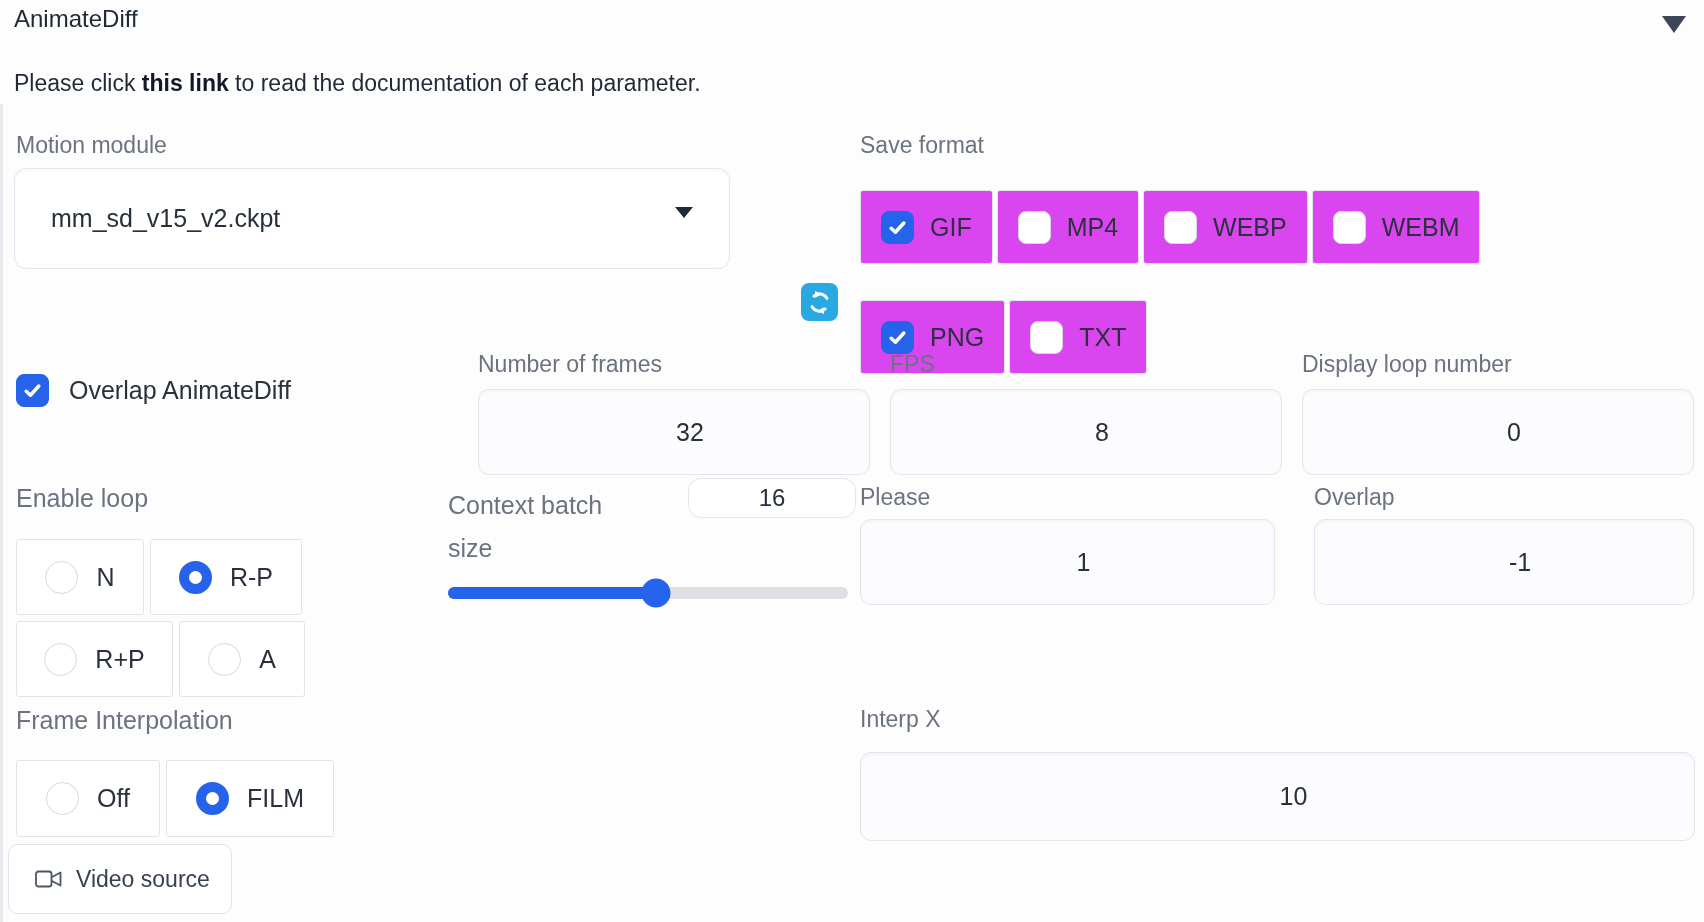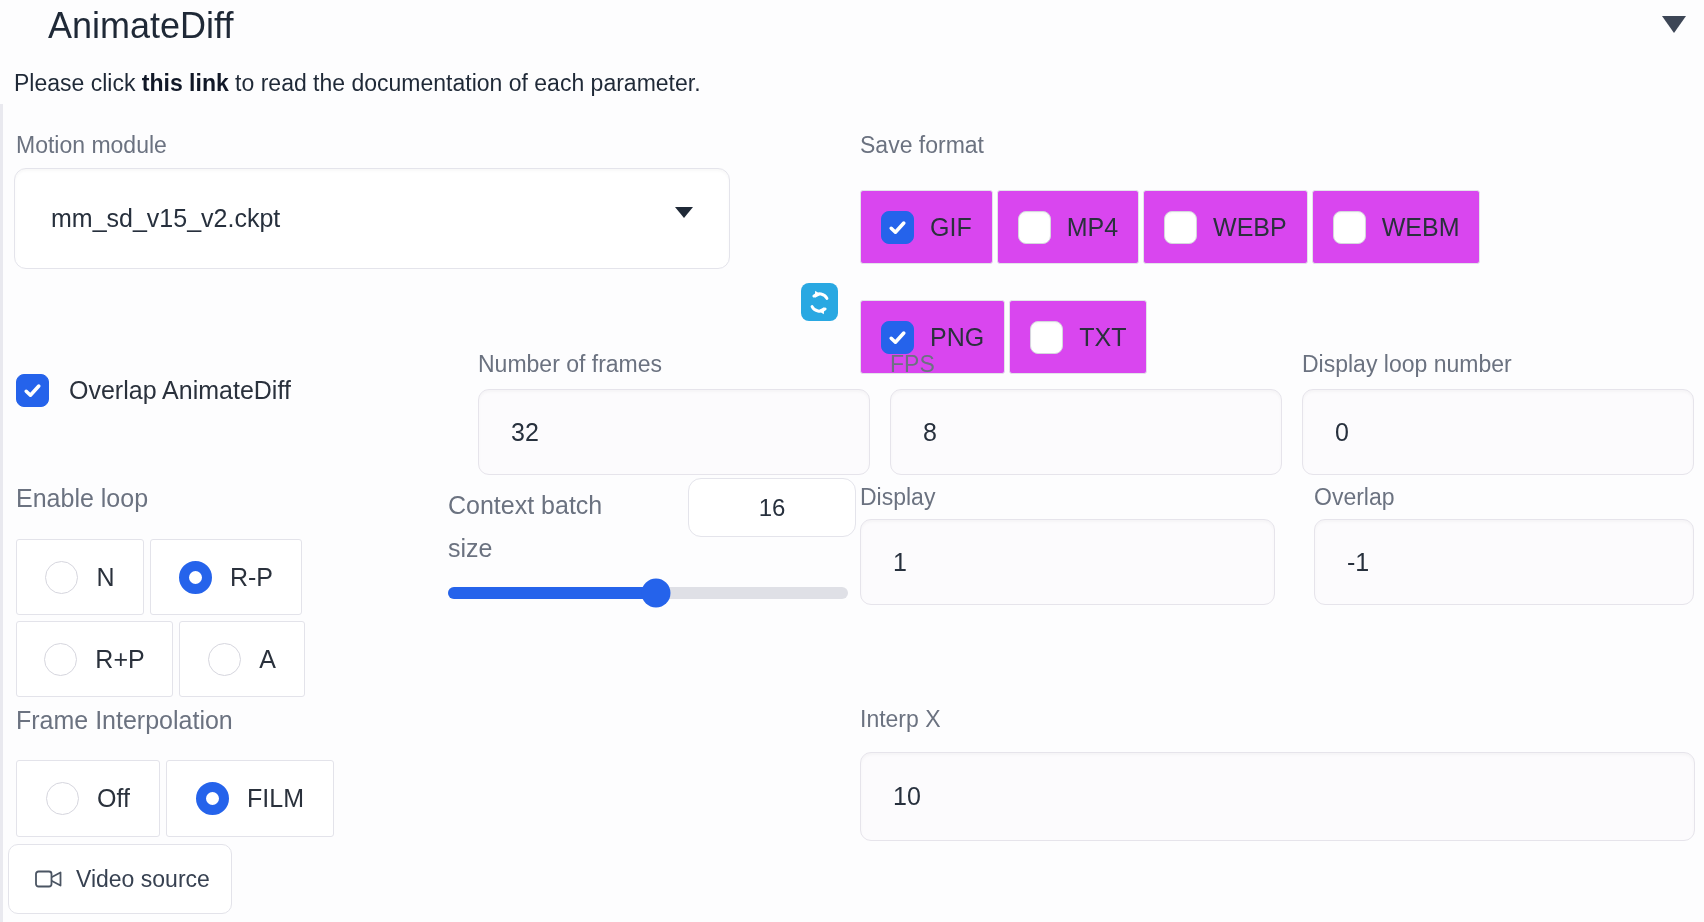--- a/index.html
+++ b/index.html
@@ -2,21 +2,21 @@
 <html><head>
 <meta charset="utf-8">
 <style>
   * { margin:0; padding:0; box-sizing:border-box; }
   html,body { width:1704px; height:922px; }
   body { font-family:"Liberation Sans","DejaVu Sans",sans-serif; background:#fdfdfe; color:#27303d; }
   .page { position:relative; width:1704px; height:922px; overflow:hidden; }
 
   .left-edge { position:absolute; left:0; top:104px; width:3px; height:818px; background:#e9e9ef; }
 
-  .hdr-title { position:absolute; left:14px; top:5px; font-size:36px; font-weight:500; color:#1f2937; cursor:pointer;margin-left:34px; }
+  .hdr-title { position:absolute; left:14px; top:5px; font-size:24px; font-weight:500; color:#1f2937; cursor:pointer; }
   .collapse { position:absolute; left:1662px; top:16px; width:0; height:0;
               border-left:12px solid transparent; border-right:12px solid transparent;
               border-top:17px solid #3d4656; cursor:pointer; }
 
   .doc { position:absolute; left:14px; top:70px; font-size:23px; color:#1f2937; }
   .doc .doclink { font-weight:700; color:#111827; cursor:pointer;margin-top:15px; }
 
   .lbl { position:absolute; font-size:23px; color:#6b7280; }
   .mm-lbl  { left:16px;  top:132px; }
   .sf-lbl  { left:860px; top:132px; }
@@ -56,41 +56,41 @@
   .refresh { position:absolute; left:801px; top:283px; width:37px; height:38px;
              border:none; border-radius:8px; background:#29a8e2; cursor:pointer;
              display:flex; align-items:center; justify-content:center; }
 
   .enable { position:absolute; left:16px; top:374px; display:flex; align-items:center; gap:20px; cursor:pointer; }
   .enable .cb-txt { font-size:25px; }
 
   .tinput { position:absolute; height:86px; background:#fcfbfd; border:1px solid #e6e4eb;
             border-radius:11px; font-size:25px; color:#27303d; padding-left:32px;
             font-family:"Liberation Sans","DejaVu Sans",sans-serif;
-            box-shadow:inset 0 2px 3px rgba(0,0,0,.03); outline:none; }
+            box-shadow:inset 0 2px 3px rgba(0,0,0,.03); outline:none;text-align:center; }
   .nf-in  { left:478px;  top:389px; width:392px; }
   .fps-in { left:890px;  top:389px; width:392px; }
   .dln-in { left:1302px; top:389px; width:392px; }
   .st-in  { left:860px;  top:519px; width:415px; }
   .ov-in  { left:1314px; top:519px; width:380px; }
   .ix-in  { left:860px;  top:752px; width:835px; height:89px; }
 
   .rdrow { position:absolute; display:flex; gap:6px; height:76px; }
   .cl-row1 { left:16px; top:539px; }
   .cl-row2 { left:16px; top:621px; }
   .fi-row  { left:16px; top:760px; height:77px; }
   .rd-item { display:flex; align-items:center; justify-content:center; gap:18px;
              background:#fff; border:1px solid #e3e3ea; border-radius:3px; cursor:pointer; }
   .w-n{width:128px} .w-rp{width:152px} .w-rpp{width:157px} .w-a{width:126px}
   .w-off{width:144px} .w-film{width:168px}
   .rd-dot { width:33px; height:33px; border-radius:50%; background:#fff;
             border:1px solid #d6d6de; flex:0 0 33px; }
   .rd-dot.on { border:10.5px solid #2563eb; }
 
-  .cb-num { position:absolute; left:688px; top:478px; width:168px; height:59px;
+  .cb-num { position:absolute; left:688px; top:478px; width:168px; height:40px;
             background:#fff; border:1px solid #e4e4eb; border-radius:13px;
             font-size:24px; color:#27303d; text-align:center; outline:none;
             font-family:"Liberation Sans","DejaVu Sans",sans-serif; }
 
   .slider { position:absolute; left:448px; top:578px; width:400px; height:30px; cursor:pointer; }
   .slider .track { position:absolute; left:0; top:9px; width:100%; height:12px;
                    border-radius:6px; background:#dfe0e6; }
   .slider .fill  { position:absolute; left:0; top:9px; height:12px;
                    border-radius:6px; background:#2563eb; }
   .slider .thumb { position:absolute; top:15px; width:29px; height:29px; border-radius:50%;
@@ -213,21 +213,21 @@
   </div>
 
   <div class="lbl cb-lbl">Context batch size</div>
   <input class="cb-num" value="16" style="">
   <div class="slider">
     <div class="track"></div>
     <div class="fill" style="width: 52%;"></div>
     <div class="thumb" style="left: 52%;"></div>
   </div>
 
-  <div class="lbl st-lbl">Display</div>
+  <div class="lbl st-lbl">Please</div>
   <input class="tinput st-in" value="1" style="">
   <div class="lbl ov-lbl">Overlap</div>
   <input class="tinput ov-in" value="-1" style="">
 
   <div class="lbl fi-lbl">Frame Interpolation</div>
   <div class="rdrow fi-row">
     <label class="rd-item w-off">
       <span class="rd-dot"></span>
       <span class="cb-txt">Off</span>
     </label>

